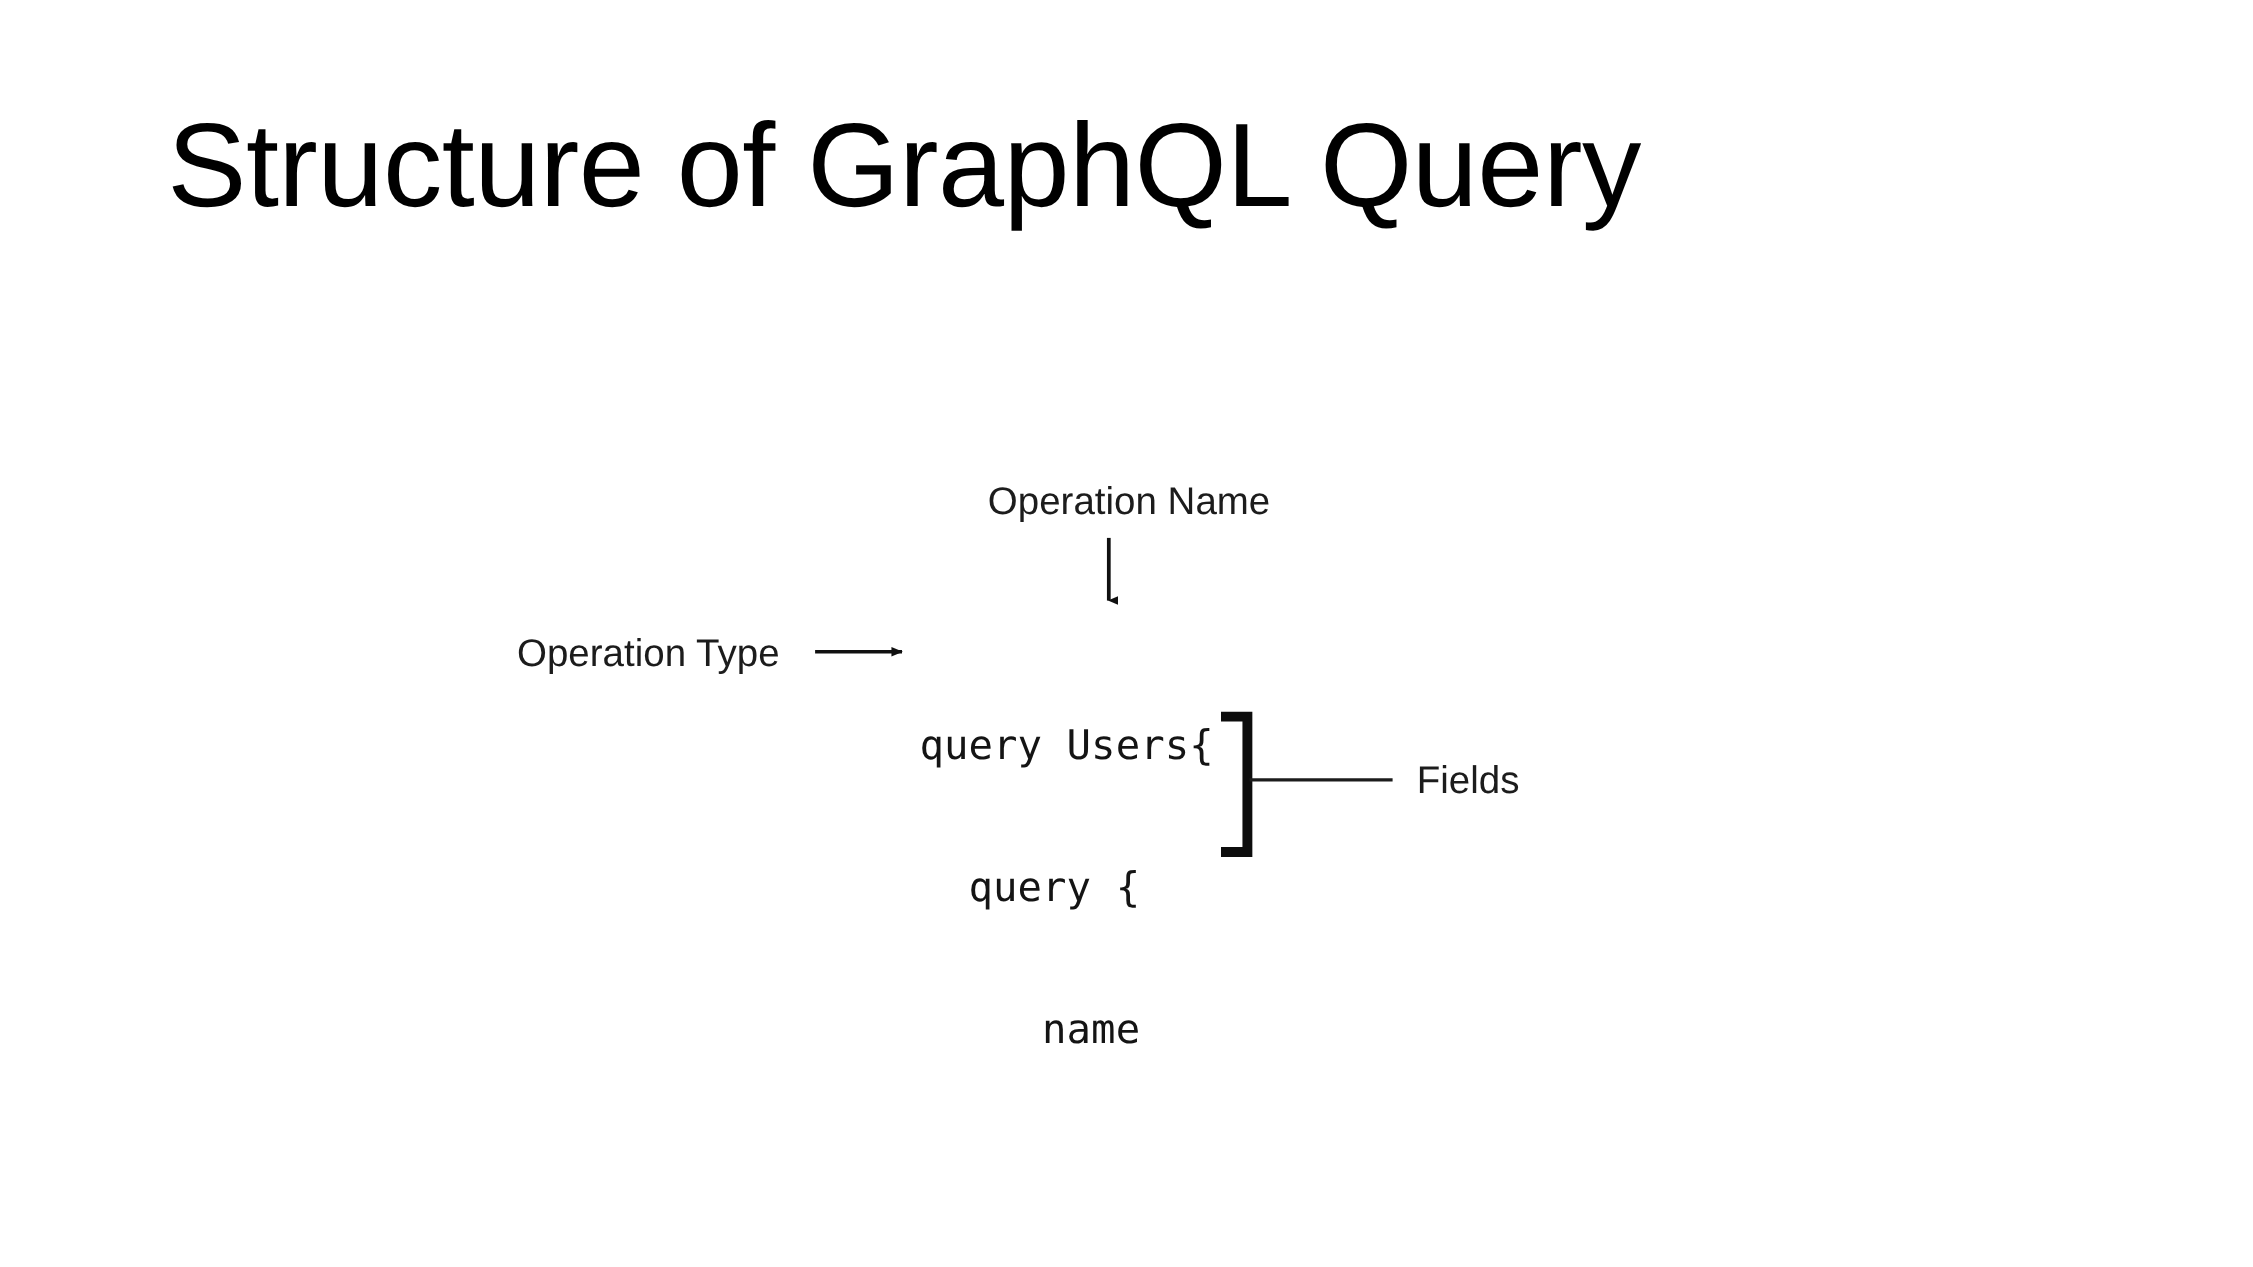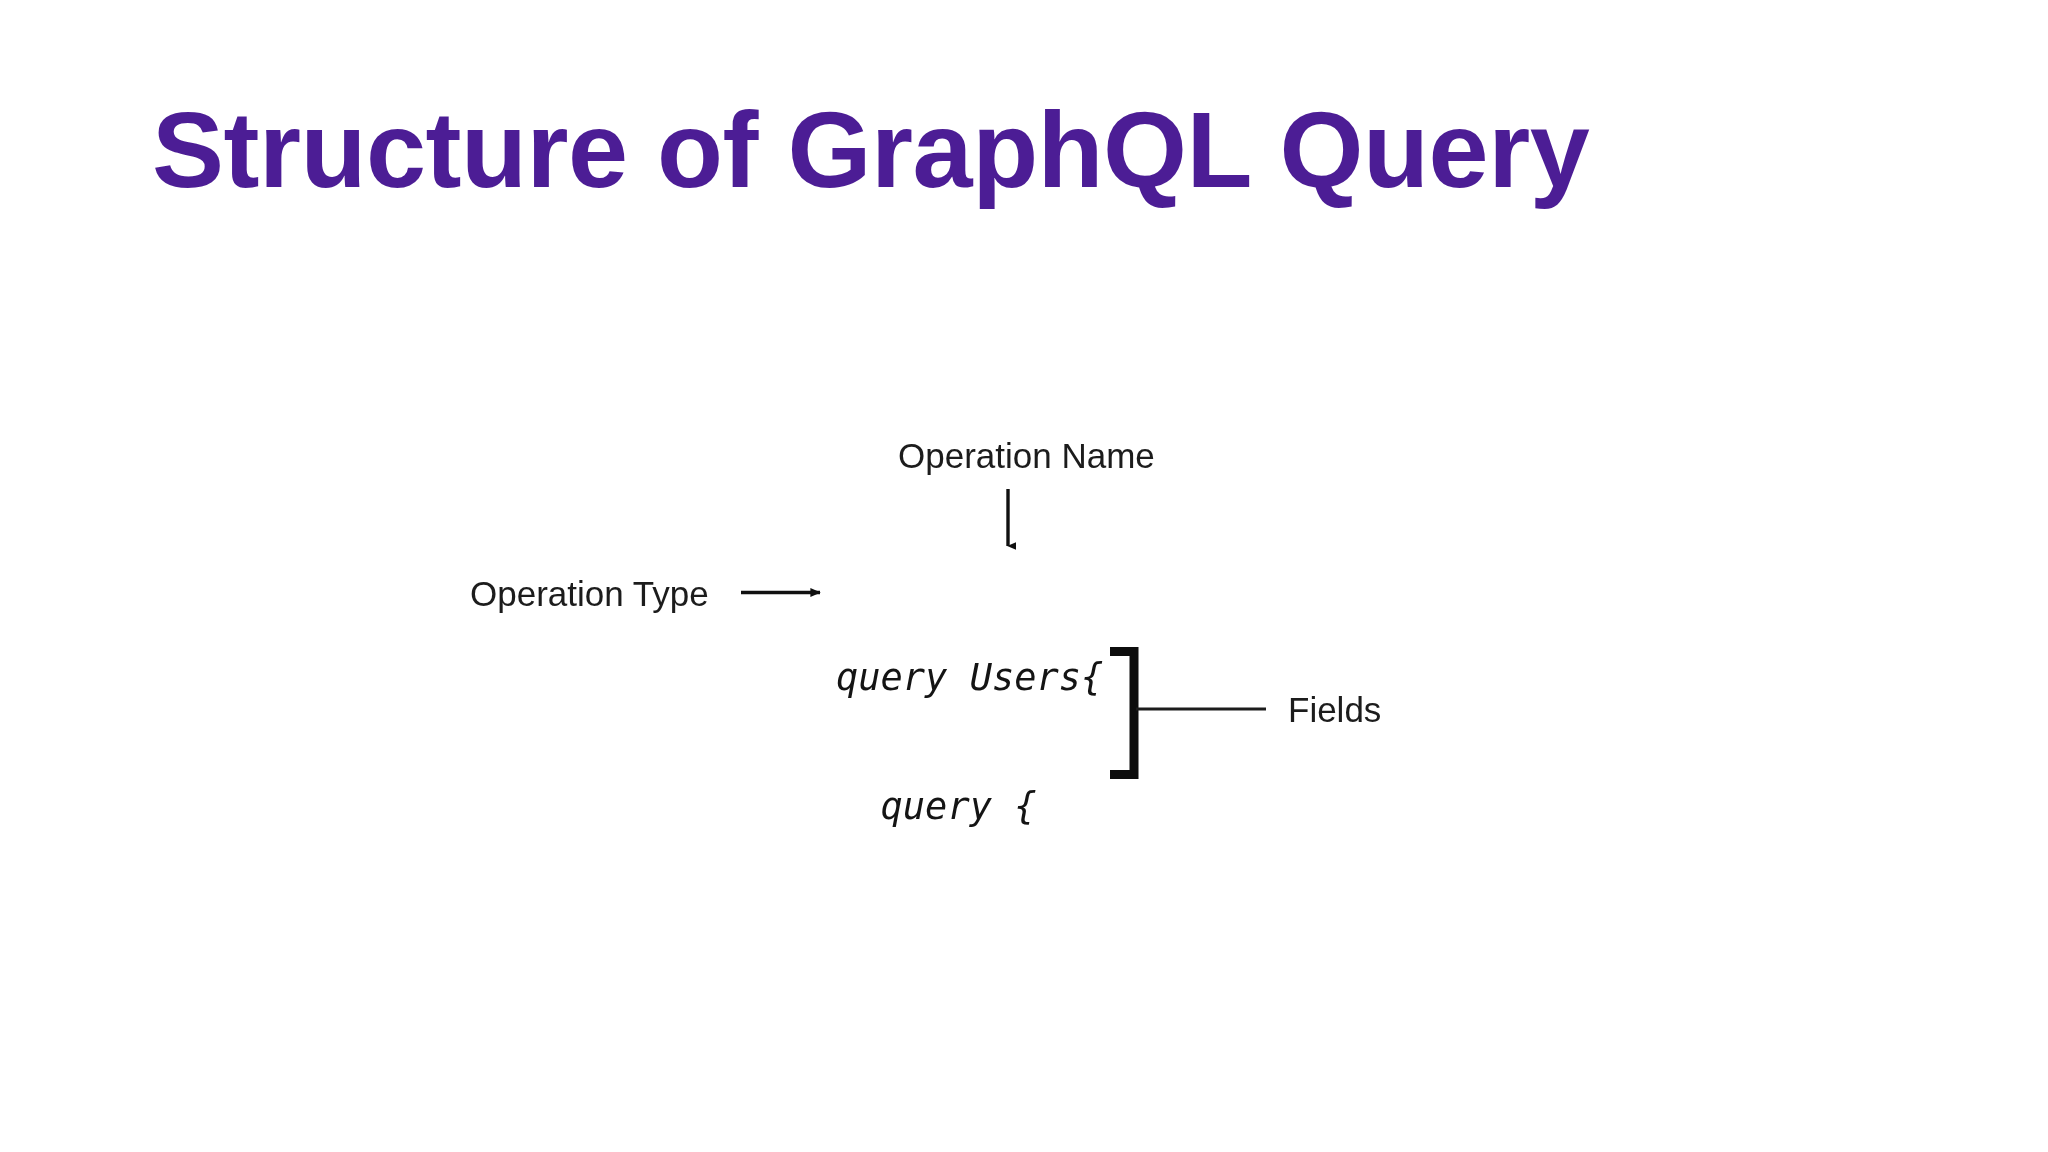--- a/index.html
+++ b/index.html
@@ -58,46 +58,47 @@
     position: absolute;
     left: 836px;
     top: 570px;
     font-family: "DejaVu Sans Mono", "Liberation Mono", monospace;
     font-size: 37px;
     line-height: 43px;
     color: #141414;
     white-space: pre;
     letter-spacing: 0px;
   }
-  #code-block .code-line { display: block; height: 43px; font-style: italic; }
+  #code-block .code-line { display: block; height: 43px; }
 
   
   #connectors {
     position: absolute;
     left: 0; top: 0;
     width: 2048px; height: 1152px;
     pointer-events: none;
   }
 </style>
 </head>
 <body style="background: rgb(255, 255, 255);">
 
-<div id="slide-title" style="color: #4c1d95; font-weight: bold;">Structure of GraphQL Query</div>
+<div id="slide-title" style="color: #000000;">Structure of GraphQL Query</div>
 
 <div id="diagram">
 
   <div class="annot" id="label-operation-name">Operation Name</div>
 
   <div class="annot" id="label-operation-type">Operation Type</div>
 
   <div class="annot" id="label-fields">Fields</div>
 
   <div id="code-block">
     <span class="code-line">query Users{</span>
     <span class="code-line">  query {</span>
+    <span class="code-line">     name</span>
     
     
     
   </div>
 
   <svg id="connectors" viewBox="0 0 2048 1152">
     <defs>
       <marker id="arrowhead-down" markerWidth="10" markerHeight="10" refX="4.2" refY="8.4" orient="auto" markerUnits="userSpaceOnUse">
         <path d="M0.3,0 L4.2,9.2 L8.1,0 Z" fill="#101010"></path>
       </marker>

